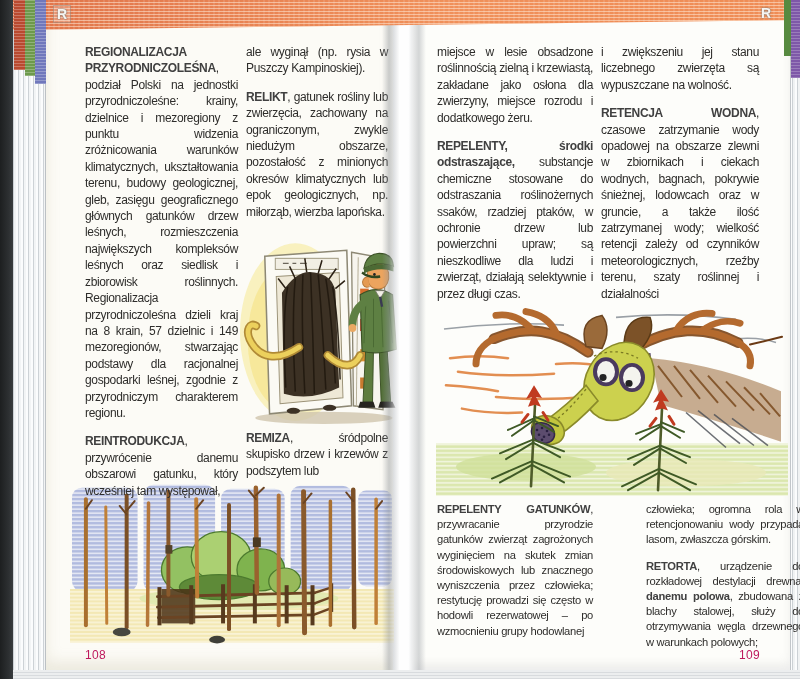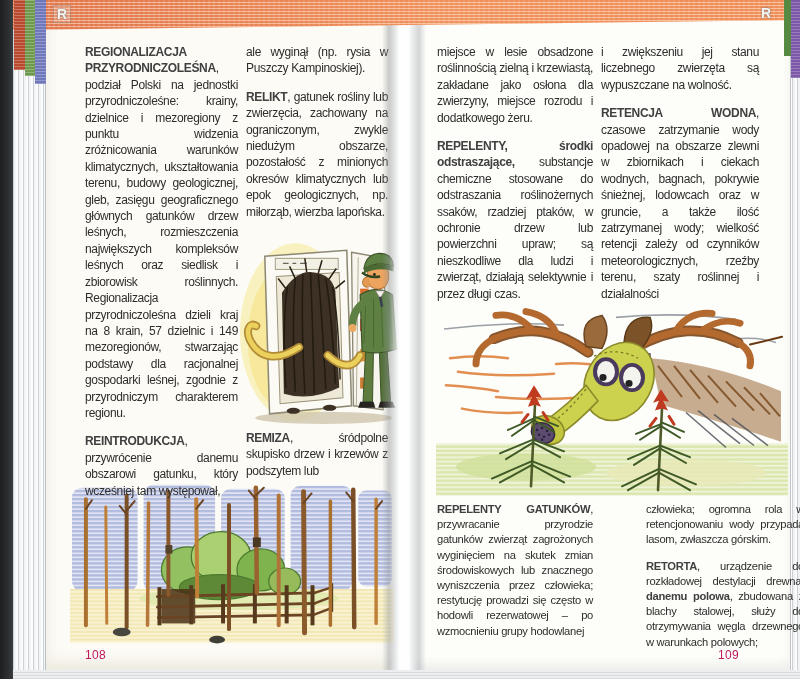--- a/index.html
+++ b/index.html
@@ -53,21 +53,21 @@
   #r-col1{left:437px;top:44px;width:156px;}
   #r-col2{left:601px;top:44px;width:158px;}
   #r-col1b{left:437px;top:502px;width:156px;}
   #r-col2b{left:601px;top:502px;width:158px;margin-left:45px;}
   .para{margin:0 0 12px;text-align:justify;font-size:12px;line-height:16.4px;
         color:#2e2d2b;letter-spacing:-0.35px;}
   .small .para{font-size:11.2px;line-height:15.2px;margin-bottom:11px;letter-spacing:-0.3px;}
   .term{font-weight:bold;color:#404040;}
   .pageno{position:absolute;top:648px;z-index:3;font-size:12px;color:#be185d;letter-spacing:.3px;}
   #pn-l{left:85px;}
-  #pn-r{left:718px;width:42px;}
+  #pn-r{left:718px;width:42px;text-align:right;}
 
   
   .illus{position:absolute;z-index:2;}
   #illus-relikt{left:240px;top:226px;width:164px;height:202px;}
   #illus-remiza{left:70px;top:482px;width:324px;height:172px;}
   #illus-repelenty{left:436px;top:296px;width:352px;height:200px;}
   .illus svg{display:block;width:100%;height:100%;}
 </style>
 </head>
 <body>

